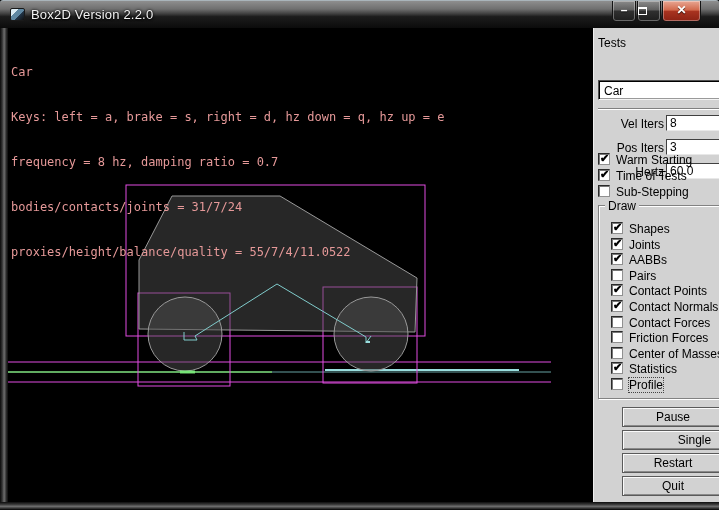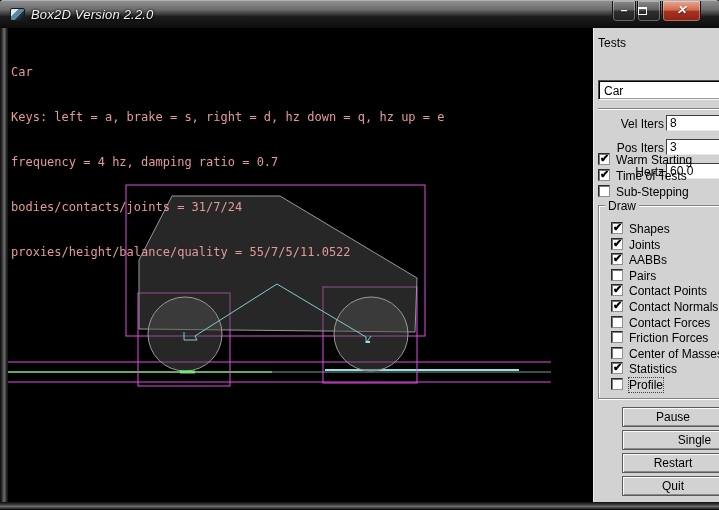--- a/index.html
+++ b/index.html
@@ -6,21 +6,21 @@
   html,body { background:#555; }
   #win {
     position:relative; width:719px; height:510px;
     font-family:"Liberation Sans", sans-serif;
     background:#000; overflow:hidden;
   }
   
   .titlebar {
     position:absolute; left:0; top:0; width:719px; height:28px;
     background:linear-gradient(180deg,#8e8e8e 0%,#6f6f6f 30%,#404040 47%,#1c1c1c 58%,#0b0b0b 100%);
-    border-top:1px solid #a9b4ba; border-radius:3px 3px 0 0;font-style:italic;
+    border-top:1px solid #a9b4ba; border-radius:3px 3px 0 0;
   }
   .app-icon {
     position:absolute; left:10px; top:7px; width:15px; height:13px;
     border:1px solid #1a1a1a; border-radius:2px;
     background:linear-gradient(135deg,#dcecf4 0%,#dcecf4 30%,#5e87a2 30%,#5e87a2 62%,#22364a 62%,#111 100%);
   }
   .title-text {
     position:absolute; left:31px; top:6px; font-size:13px; color:#f2f2f2;
     text-shadow:0 1px 2px #000, 0 0 3px #000; letter-spacing:.2px;
   }
@@ -165,23 +165,23 @@
       <polyline points="187,308 269,256 358,309" fill="none" stroke="#80cccc" stroke-width="1"></polyline>
       <polyline points="176,304 176,312 189,312 187,308" fill="none" stroke="#80cccc" stroke-width="1"></polyline>
       <polyline points="358,309 358,315 363,308" fill="none" stroke="#80cccc" stroke-width="1"></polyline>
 
       <line x1="172" y1="344" x2="187" y2="344" stroke="#7aed7a" stroke-width="3" opacity="0.9"></line>
       <rect x="358" y="313" width="4" height="2" fill="#9adede"></rect>
     </svg>
     <div class="overlay-text">
       <div>Car</div>
       <div>Keys: left = a, brake = s, right = d, hz down = q, hz up = e</div>
-      <div>frequency = 4 hz, damping ratio = 0.7</div>
+      <div>frequency = 8 hz, damping ratio = 0.7</div>
       <div>bodies/contacts/joints = 31/7/24</div>
-      <div>proxies/height/balance/quality = 55/7/5/11.0522</div>
+      <div>proxies/height/balance/quality = 55/7/4/11.0522</div>
     </div>
   </div>
 
   <div class="panel">
 
     <span class="panel-label" style="left:4px; top:8px;">Tests</span>
 
     <div class="listbox">
       <span class="listbox-value">Car</span>
       <span class="listbox-arrow-btn">

